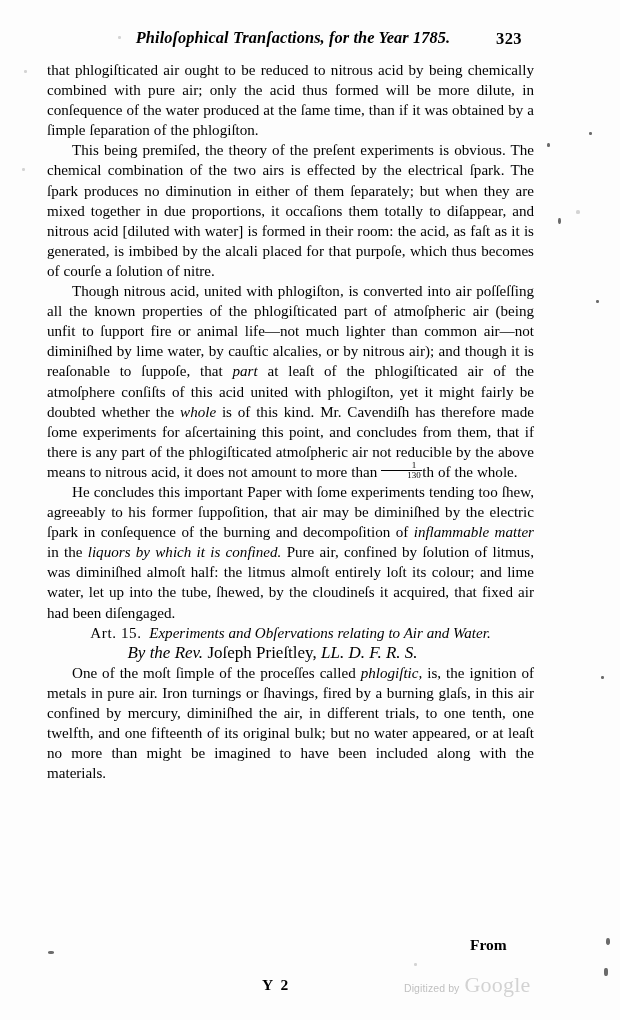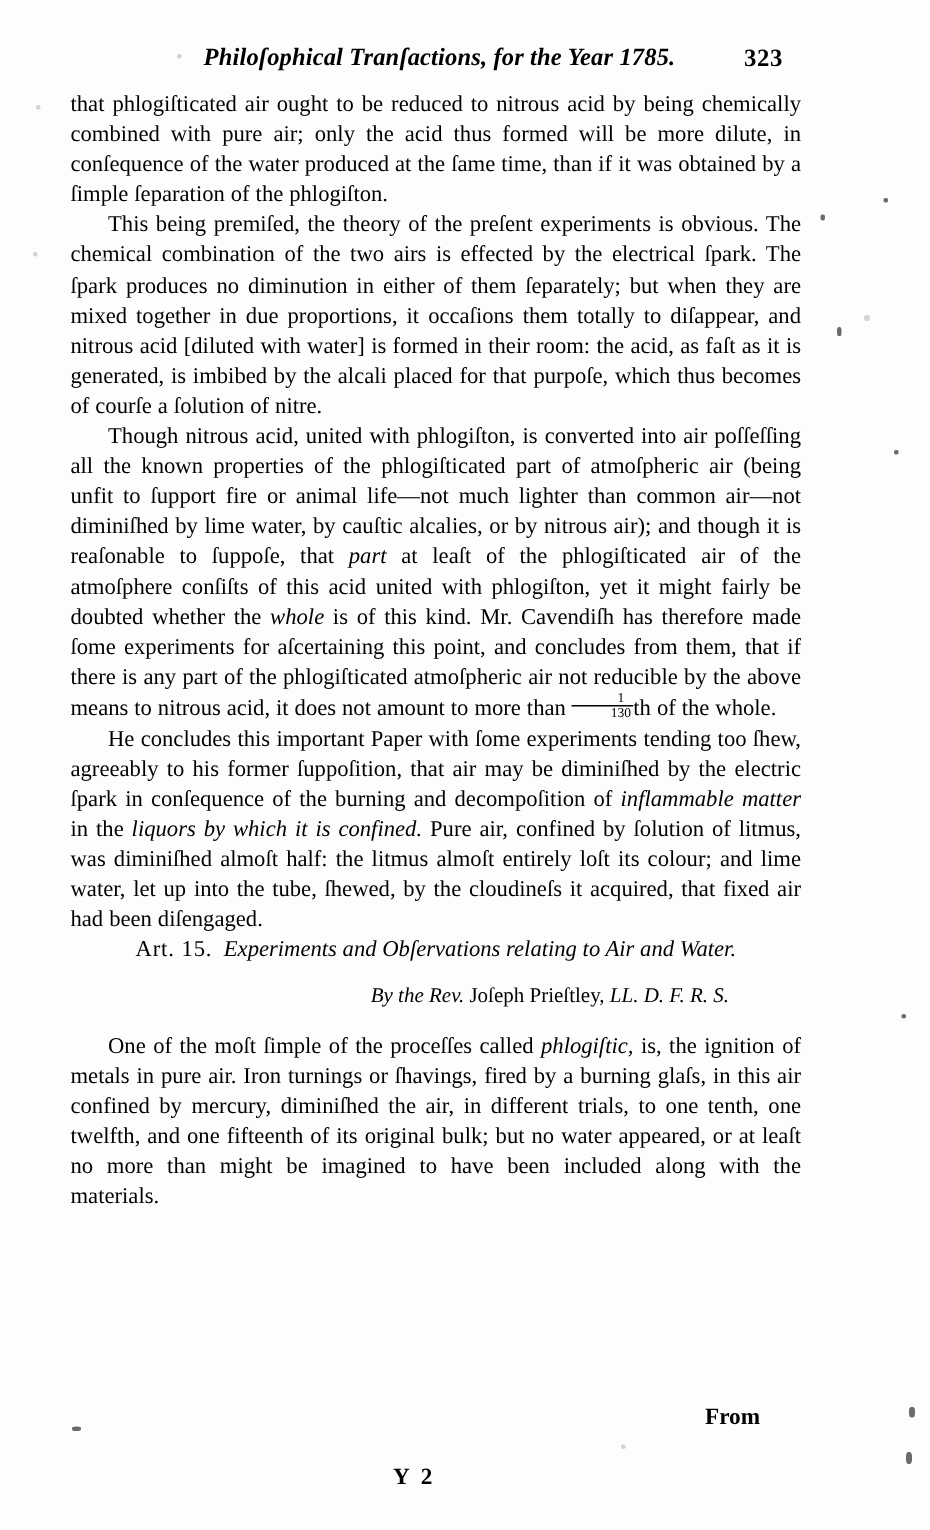--- a/index.html
+++ b/index.html
@@ -75,24 +75,24 @@
   .art-line {
     margin: 0;
     font-size: 15.1px;
     line-height: 20.1px;
     white-space: nowrap;
     text-align: center;
   }
   .art-line .art-label { font-style: normal; letter-spacing: 0.6px; }
   .art-line .art-title { font-style: italic; }
   .byline {
-    margin: 12px;
-    font-size: 14px;
+    margin: 0;
+    font-size: 17px;
     line-height: 20.1px;
-    text-align: right;
+    text-align: center;
     padding-right: 36px;
     white-space: nowrap;
   }
   .byline .it { font-style: italic; }
 
   .it { font-style: italic; }
 
   
   .frac {
     display: inline-block;
@@ -185,20 +185,24 @@
     <p class="byline"><span class="it">By the Rev.</span><span> Joſeph Prieſtley, </span><span class="it">LL. D. F. R. S.</span></p>
 
 
     <p class="para indent"><span>One of the moſt ſimple of the proceſſes called </span><span class="it">phlogiſtic,</span><span> is, the ignition of metals in pure air. Iron turnings or ſhavings, fired by a burning glaſs, in this air confined by mercury, diminiſhed the air, in different trials, to one tenth, one twelfth, and one fifteenth of its original bulk; but no water appeared, or at leaſt no more than might be imagined to have been included along with the materials.</span></p>
 
   </div>
 
   <div class="signature">Y 2</div>
   <div class="catchword">From</div>
 
+  <div class="watermark">
+    <span class="wm-small">Digitized by</span>
+    <span class="wm-logo">Google</span>
+  </div>
 
   <div class="speck" style="left:547px; top:143px; width:3px; height:4px;"></div>
   <div class="speck" style="left:558px; top:218px; width:3px; height:6px;"></div>
   <div class="speck light" style="left:576px; top:210px; width:4px; height:4px;"></div>
   <div class="speck" style="left:589px; top:132px; width:3px; height:3px;"></div>
   <div class="speck" style="left:596px; top:300px; width:3px; height:3px;"></div>
   <div class="speck" style="left:601px; top:676px; width:3px; height:3px;"></div>
   <div class="speck" style="left:606px; top:938px; width:4px; height:7px;"></div>
   <div class="speck" style="left:604px; top:968px; width:4px; height:8px;"></div>
   <div class="speck" style="left:48px; top:951px; width:6px; height:3px;"></div>

